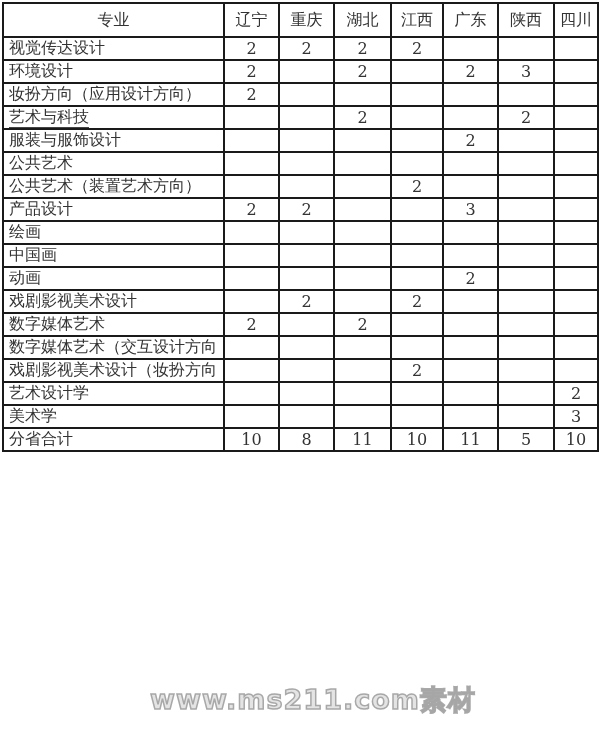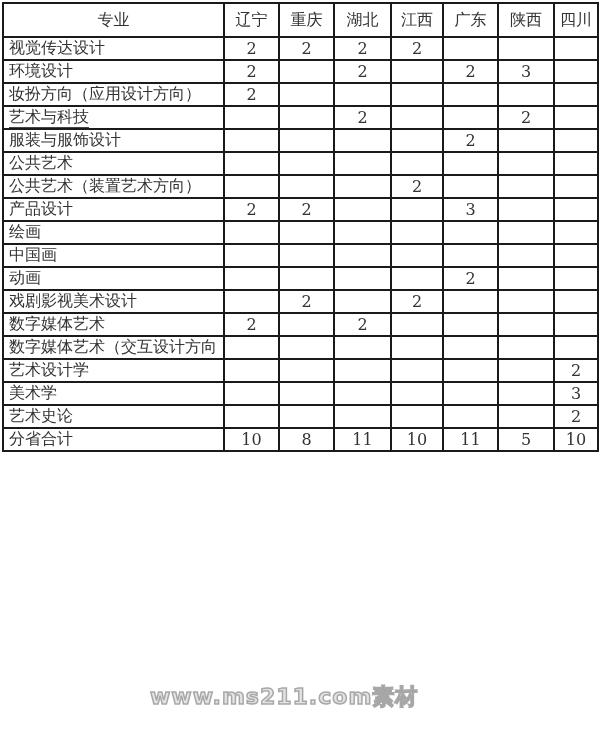--- a/index.html
+++ b/index.html
@@ -44,21 +44,21 @@
     border-bottom: 1px solid #444444;
     padding-bottom: 1px;
   }
   .watermark {
     position: absolute;
     left: 150px;
     top: 682px;
     z-index: 5;
     font-family: "DejaVu Sans", "Liberation Sans", sans-serif;
     font-weight: bold;
-    font-size: 22px;
+    font-size: 27px;
     letter-spacing: 1px;
     white-space: nowrap;
     color: rgba(205, 205, 205, 0.55);
     -webkit-text-stroke: 1.5px rgba(155, 155, 155, 0.85);
     pointer-events: none;
   }
 </style>
 </head>
 <body>
 
@@ -220,48 +220,48 @@
         <td class="major">数字媒体艺术（交互设计方向</td>
         <td class="num"></td>
         <td class="num"></td>
         <td class="num"></td>
         <td class="num"></td>
         <td class="num"></td>
         <td class="num"></td>
         <td class="num"></td>
       </tr>
       <tr>
+        <td class="major">戏剧影视美术设计（妆扮方向</td>
+        <td class="num"></td>
+        <td class="num"></td>
+        <td class="num"></td>
+        <td class="num">2</td>
+        <td class="num"></td>
+        <td class="num"></td>
+        <td class="num"></td>
+      </tr>
+      <tr>
         <td class="major">艺术设计学</td>
         <td class="num"></td>
         <td class="num"></td>
         <td class="num"></td>
         <td class="num"></td>
         <td class="num"></td>
         <td class="num"></td>
         <td class="num">2</td>
       </tr>
       <tr>
         <td class="major">美术学</td>
         <td class="num"></td>
         <td class="num"></td>
         <td class="num"></td>
         <td class="num"></td>
         <td class="num"></td>
         <td class="num"></td>
         <td class="num">3</td>
-      </tr>
-      <tr>
-        <td class="major">艺术史论</td>
-        <td class="num"></td>
-        <td class="num"></td>
-        <td class="num"></td>
-        <td class="num"></td>
-        <td class="num"></td>
-        <td class="num"></td>
-        <td class="num">2</td>
       </tr>
       <tr>
         <td class="major">分省合计</td>
         <td class="num">10</td>
         <td class="num">8</td>
         <td class="num">11</td>
         <td class="num">10</td>
         <td class="num">11</td>
         <td class="num">5</td>
         <td class="num">10</td>

